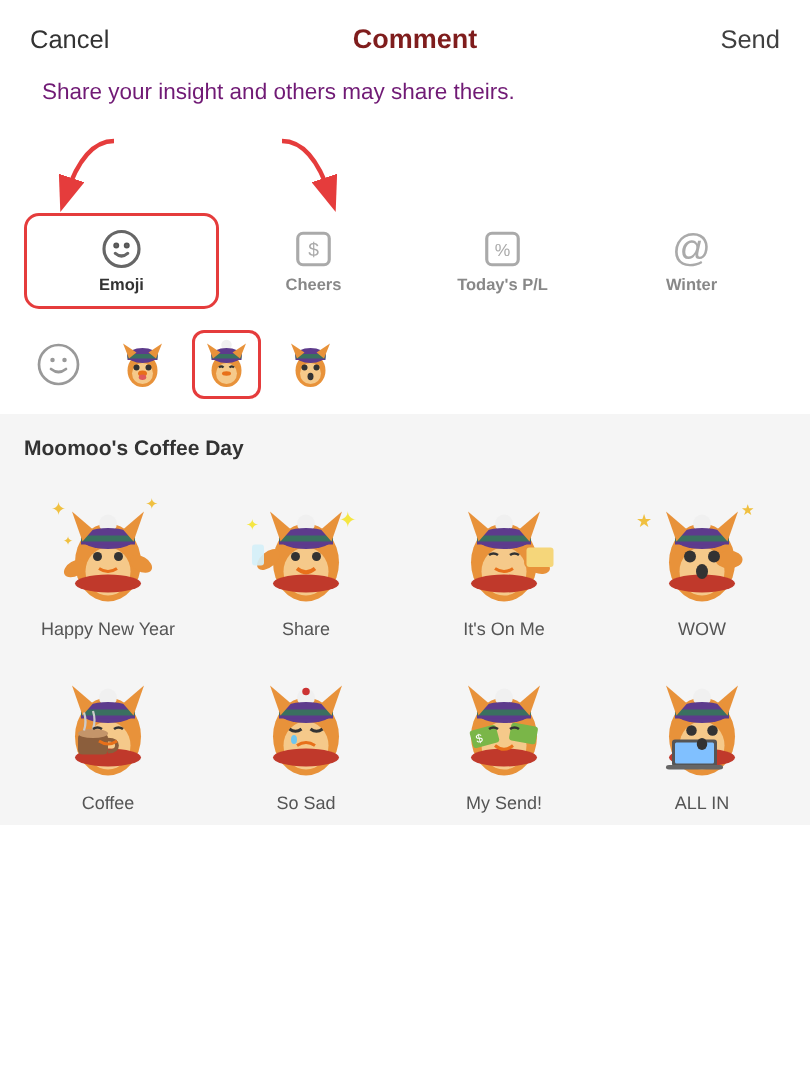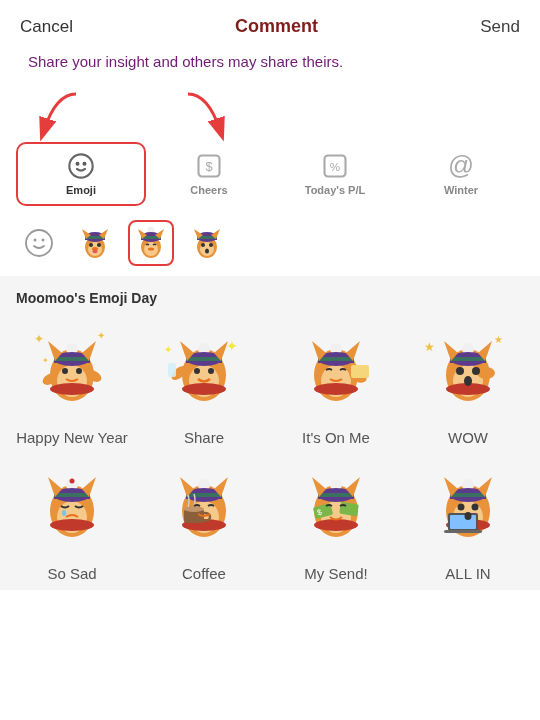--- a/index.html
+++ b/index.html
@@ -145,23 +145,23 @@
       height: 90px;
       border-radius: 10px;
       display: flex;
       align-items: center;
       justify-content: center;
       font-size: 10px;
       color: #999;
       overflow: hidden;
     }
     .sticker-name {
-      font-size: 15px;
+      font-size: 12px;
       color: #555;
-      margin-top: 21px;
+      margin-top: 4px;
       text-align: center;
     }
 
   </style>
 </head>
 <body>
 
 <div class="header">
   <span class="header-cancel">Cancel</span>
   <span class="header-title">Comment</span>
@@ -298,21 +298,21 @@
       <polygon points="27,14 31,4 22,10" fill="#e8923a"></polygon>
 
       <circle cx="14" cy="20" r="2" fill="#333"></circle>
       <circle cx="22" cy="20" r="2" fill="#333"></circle>
       <ellipse cx="18" cy="26" rx="2" ry="2.5" fill="#333"></ellipse>
     </svg>
   </div>
 </div>
 
 <div class="sticker-section">
-  <div class="sticker-section-title">Moomoo's Emoji Day</div>
+  <div class="sticker-section-title">Moomoo's Coffee Day</div>
   <div class="sticker-grid">
 
     <div class="sticker-cell">
       <div class="sticker-img-placeholder">
         <svg width="100" height="85" viewBox="0 0 100 85">
 
           <ellipse cx="50" cy="54" rx="22" ry="26" fill="#e8923a"></ellipse>
           <ellipse cx="50" cy="60" rx="15" ry="16" fill="#f5c98a"></ellipse>
 
           <circle cx="50" cy="28" r="6" fill="#f0f0f0"></circle>
@@ -422,20 +422,48 @@
           <ellipse cx="50" cy="54" rx="22" ry="26" fill="#e8923a"></ellipse>
           <ellipse cx="50" cy="60" rx="15" ry="16" fill="#f5c98a"></ellipse>
           <circle cx="50" cy="28" r="6" fill="#f0f0f0"></circle>
           <ellipse cx="50" cy="38" rx="18" ry="7" fill="#5d3b8c"></ellipse>
           <rect x="32" y="33" width="36" height="9" fill="#5d3b8c"></rect>
           <rect x="32" y="36" width="36" height="4" fill="#3a7060"></rect>
           <polygon points="33,40 26,20 40,32" fill="#e8923a"></polygon>
           <polygon points="67,40 74,20 60,32" fill="#e8923a"></polygon>
           <ellipse cx="50" cy="68" rx="22" ry="6" fill="#c0392b"></ellipse>
 
+          <rect x="30" y="52" width="20" height="14" rx="3" fill="#8b5e3c"></rect>
+          <ellipse cx="40" cy="52" rx="10" ry="3" fill="#c4956a"></ellipse>
+          <path d="M50 56 Q56 56 56 60 Q56 64 50 64" stroke="#8b5e3c" stroke-width="2.5" fill="none"></path>
+
+          <path d="M34 50 Q36 44 34 38" stroke="#ccc" stroke-width="1.5" fill="none"></path>
+          <path d="M40 49 Q42 43 40 37" stroke="#ccc" stroke-width="1.5" fill="none"></path>
+
+          <path d="M40 49 Q43 47 46 49" stroke="#333" stroke-width="1.8" fill="none"></path>
+          <path d="M54 49 Q57 47 60 49" stroke="#333" stroke-width="1.8" fill="none"></path>
+          <path d="M44 57 Q50 61 56 57" stroke="#e8701a" stroke-width="2" fill="none"></path>
+        </svg>
+      </div>
+      <span class="sticker-name">Coffee</span>
+    </div>
+
+    <div class="sticker-cell">
+      <div class="sticker-img-placeholder">
+        <svg width="100" height="85" viewBox="0 0 100 85">
+          <ellipse cx="50" cy="54" rx="22" ry="26" fill="#e8923a"></ellipse>
+          <ellipse cx="50" cy="60" rx="15" ry="16" fill="#f5c98a"></ellipse>
+          <circle cx="50" cy="28" r="6" fill="#f0f0f0"></circle>
+          <ellipse cx="50" cy="38" rx="18" ry="7" fill="#5d3b8c"></ellipse>
+          <rect x="32" y="33" width="36" height="9" fill="#5d3b8c"></rect>
+          <rect x="32" y="36" width="36" height="4" fill="#3a7060"></rect>
+          <polygon points="33,40 26,20 40,32" fill="#e8923a"></polygon>
+          <polygon points="67,40 74,20 60,32" fill="#e8923a"></polygon>
+          <ellipse cx="50" cy="68" rx="22" ry="6" fill="#c0392b"></ellipse>
+
           <path d="M39 49 Q43 52 47 49" stroke="#333" stroke-width="2" fill="none"></path>
           <path d="M53 49 Q57 52 61 49" stroke="#333" stroke-width="2" fill="none"></path>
           <ellipse cx="50" cy="24" rx="2.5" ry="2.5" fill="#cc3333"></ellipse>
           <path d="M44 60 Q50 56 56 60" stroke="#e8701a" stroke-width="2" fill="none"></path>
 
           <ellipse cx="42" cy="56" rx="2" ry="3" fill="#6ec6f0"></ellipse>
         </svg>
       </div>
       <span class="sticker-name">So Sad</span>
     </div>
@@ -446,48 +474,20 @@
           <ellipse cx="50" cy="54" rx="22" ry="26" fill="#e8923a"></ellipse>
           <ellipse cx="50" cy="60" rx="15" ry="16" fill="#f5c98a"></ellipse>
           <circle cx="50" cy="28" r="6" fill="#f0f0f0"></circle>
           <ellipse cx="50" cy="38" rx="18" ry="7" fill="#5d3b8c"></ellipse>
           <rect x="32" y="33" width="36" height="9" fill="#5d3b8c"></rect>
           <rect x="32" y="36" width="36" height="4" fill="#3a7060"></rect>
           <polygon points="33,40 26,20 40,32" fill="#e8923a"></polygon>
           <polygon points="67,40 74,20 60,32" fill="#e8923a"></polygon>
           <ellipse cx="50" cy="68" rx="22" ry="6" fill="#c0392b"></ellipse>
 
-          <rect x="30" y="52" width="20" height="14" rx="3" fill="#8b5e3c"></rect>
-          <ellipse cx="40" cy="52" rx="10" ry="3" fill="#c4956a"></ellipse>
-          <path d="M50 56 Q56 56 56 60 Q56 64 50 64" stroke="#8b5e3c" stroke-width="2.5" fill="none"></path>
-
-          <path d="M34 50 Q36 44 34 38" stroke="#ccc" stroke-width="1.5" fill="none"></path>
-          <path d="M40 49 Q42 43 40 37" stroke="#ccc" stroke-width="1.5" fill="none"></path>
-
-          <path d="M40 49 Q43 47 46 49" stroke="#333" stroke-width="1.8" fill="none"></path>
-          <path d="M54 49 Q57 47 60 49" stroke="#333" stroke-width="1.8" fill="none"></path>
-          <path d="M44 57 Q50 61 56 57" stroke="#e8701a" stroke-width="2" fill="none"></path>
-        </svg>
-      </div>
-      <span class="sticker-name">Coffee</span>
-    </div>
-
-    <div class="sticker-cell">
-      <div class="sticker-img-placeholder">
-        <svg width="100" height="85" viewBox="0 0 100 85">
-          <ellipse cx="50" cy="54" rx="22" ry="26" fill="#e8923a"></ellipse>
-          <ellipse cx="50" cy="60" rx="15" ry="16" fill="#f5c98a"></ellipse>
-          <circle cx="50" cy="28" r="6" fill="#f0f0f0"></circle>
-          <ellipse cx="50" cy="38" rx="18" ry="7" fill="#5d3b8c"></ellipse>
-          <rect x="32" y="33" width="36" height="9" fill="#5d3b8c"></rect>
-          <rect x="32" y="36" width="36" height="4" fill="#3a7060"></rect>
-          <polygon points="33,40 26,20 40,32" fill="#e8923a"></polygon>
-          <polygon points="67,40 74,20 60,32" fill="#e8923a"></polygon>
-          <ellipse cx="50" cy="68" rx="22" ry="6" fill="#c0392b"></ellipse>
-
           <rect x="28" y="48" width="18" height="12" rx="2" fill="#7ab648" transform="rotate(-15 37 54)"></rect>
           <rect x="54" y="46" width="18" height="12" rx="2" fill="#7ab648" transform="rotate(10 63 52)"></rect>
           <text x="31" y="57" font-size="8" fill="#fff" transform="rotate(-15 37 54)">$</text>
 
           <path d="M40 49 Q43 47 46 49" stroke="#333" stroke-width="1.8" fill="none"></path>
           <path d="M54 49 Q57 47 60 49" stroke="#333" stroke-width="1.8" fill="none"></path>
           <path d="M44 60 Q50 65 56 60" stroke="#e8701a" stroke-width="2" fill="none"></path>
         </svg>
       </div>
       <span class="sticker-name">My Send!</span>

